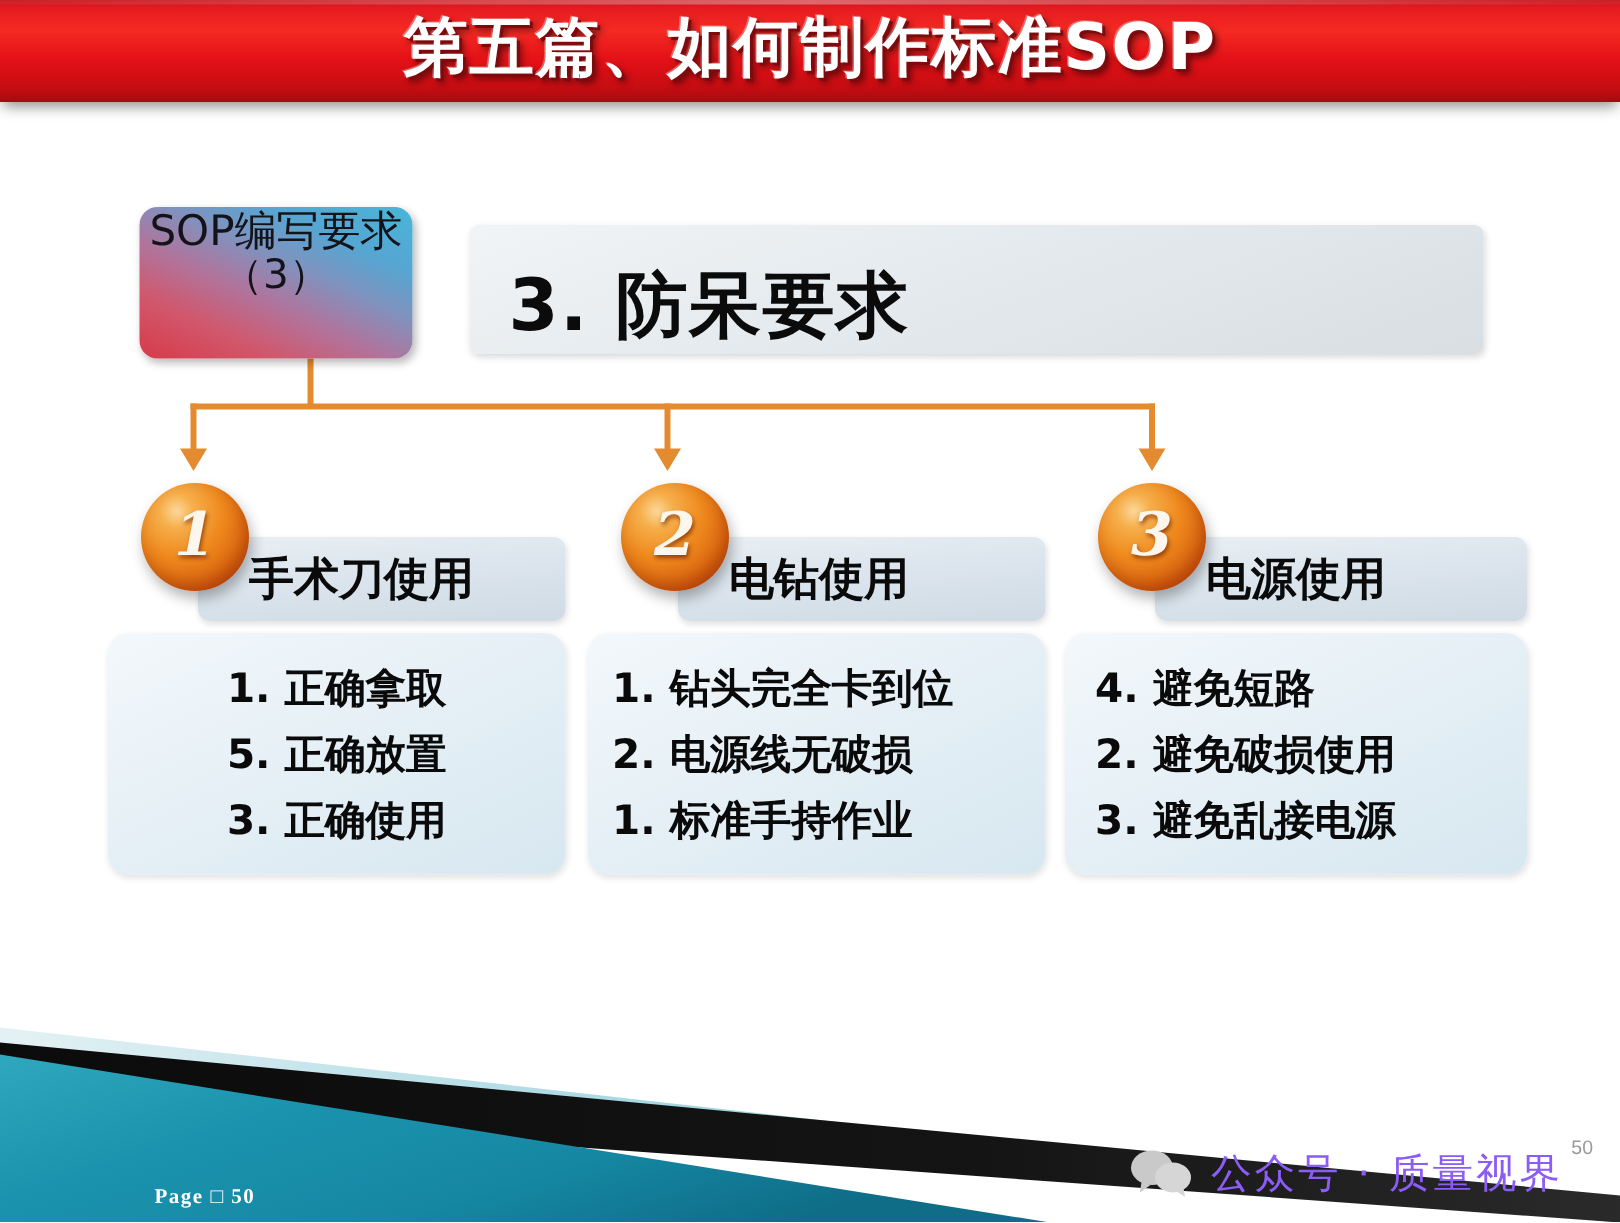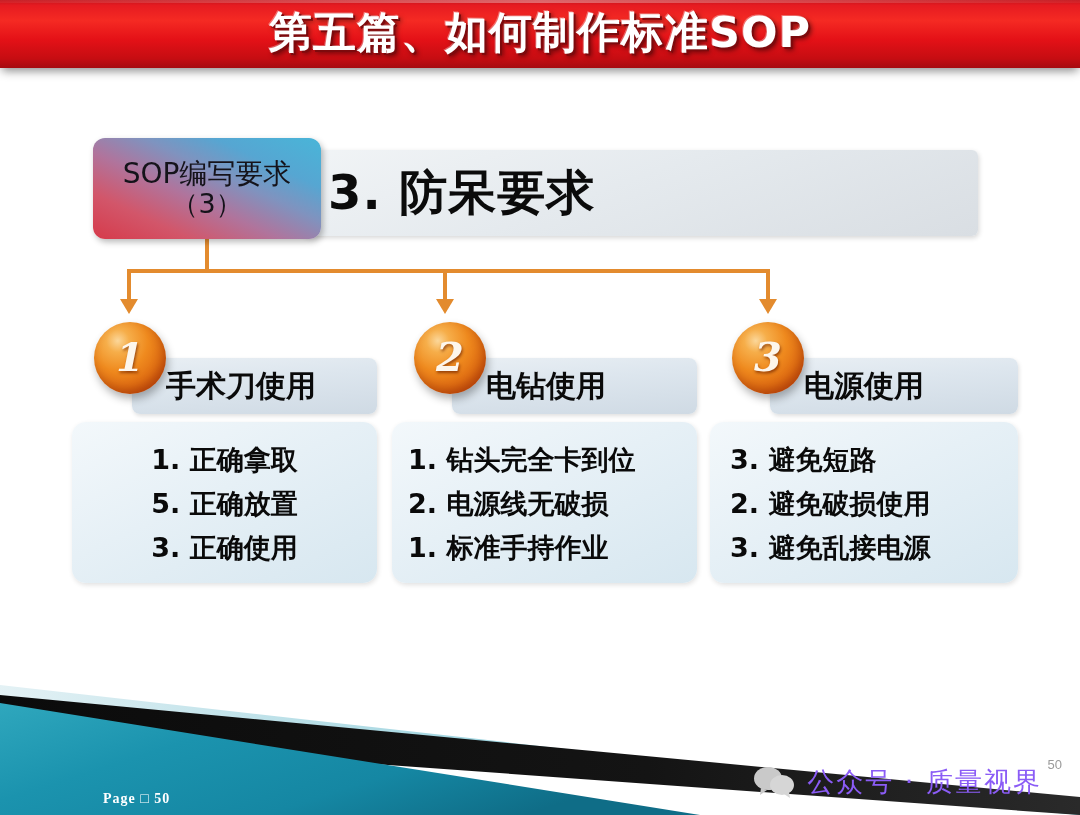--- a/index.html
+++ b/index.html
@@ -62,60 +62,59 @@
       -1px -1px 0 rgba(255,255,255,0.35);
     white-space: nowrap;
     z-index: 3;
   }
 
   
   .sop-badge {
     position: absolute;
     left: 93px;
     top: 138px;
-    width: 228px;
+    width: 182px;
     height: 101px;
     border-radius: 12px;
     background:
       linear-gradient(25deg,
         #d63a4a 0%,
         #d2566a 22%,
         #b0749c 42%,
         #7f93bf 60%,
         #56a6d2 76%,
         #49b5d8 100%);
     box-shadow: 2px 3px 6px rgba(0,0,0,0.28);
     display: flex;
     flex-direction: column;
     align-items: center;
-    justify-content: center;
     z-index: 4;
   }
   .sop-badge .l1,
   .sop-badge .l2 {
     font-family: "DejaVu Sans", sans-serif;
     font-size: 28px;
     color: #15131a;
     line-height: 1.12;
     white-space: nowrap;
   }
   .sop-badge .l2 { font-size: 27px; }
 
   
   .head-panel {
     position: absolute;
-    left: 302px;
+    left: 313px;
     top: 150px;
     width: 676px;
     height: 86px;
     border-radius: 6px;
     background: linear-gradient(160deg, #f1f4f6 0%, #e5eaee 45%, #d9dee3 100%);
     box-shadow: 1px 2px 5px rgba(0,0,0,0.16);
     display: flex;
-    align-items: center;
+    align-items: flex-end;
     z-index: 2;
   }
   .head-panel .main {
     font-family: "DejaVu Sans", sans-serif;
     font-weight: bold;
     font-size: 48px;
     color: #0b0b0b;
     margin-left: 26px;
     white-space: nowrap;
     letter-spacing: 1px;
@@ -337,21 +336,21 @@
   </div>
 
   <div class="col col-3">
     <div class="col-head">
       <span class="txt">电源使用</span>
     </div>
     <div class="ball">
       <span class="n">3</span>
     </div>
     <div class="col-body">
-      <div class="item">3. 避免短路</div>
+      <div class="item">4. 避免短路</div>
       <div class="item">2. 避免破损使用</div>
       <div class="item">3. 避免乱接电源</div>
     </div>
   </div>
 
   <div class="deco">
     <svg width="1080" height="160" viewBox="0 0 1080 160" xmlns="http://www.w3.org/2000/svg">
       <defs>
         <linearGradient id="tealGrad" x1="0" y1="0" x2="1" y2="0.5">
           <stop offset="0%" stop-color="#2fa7bd"></stop>

